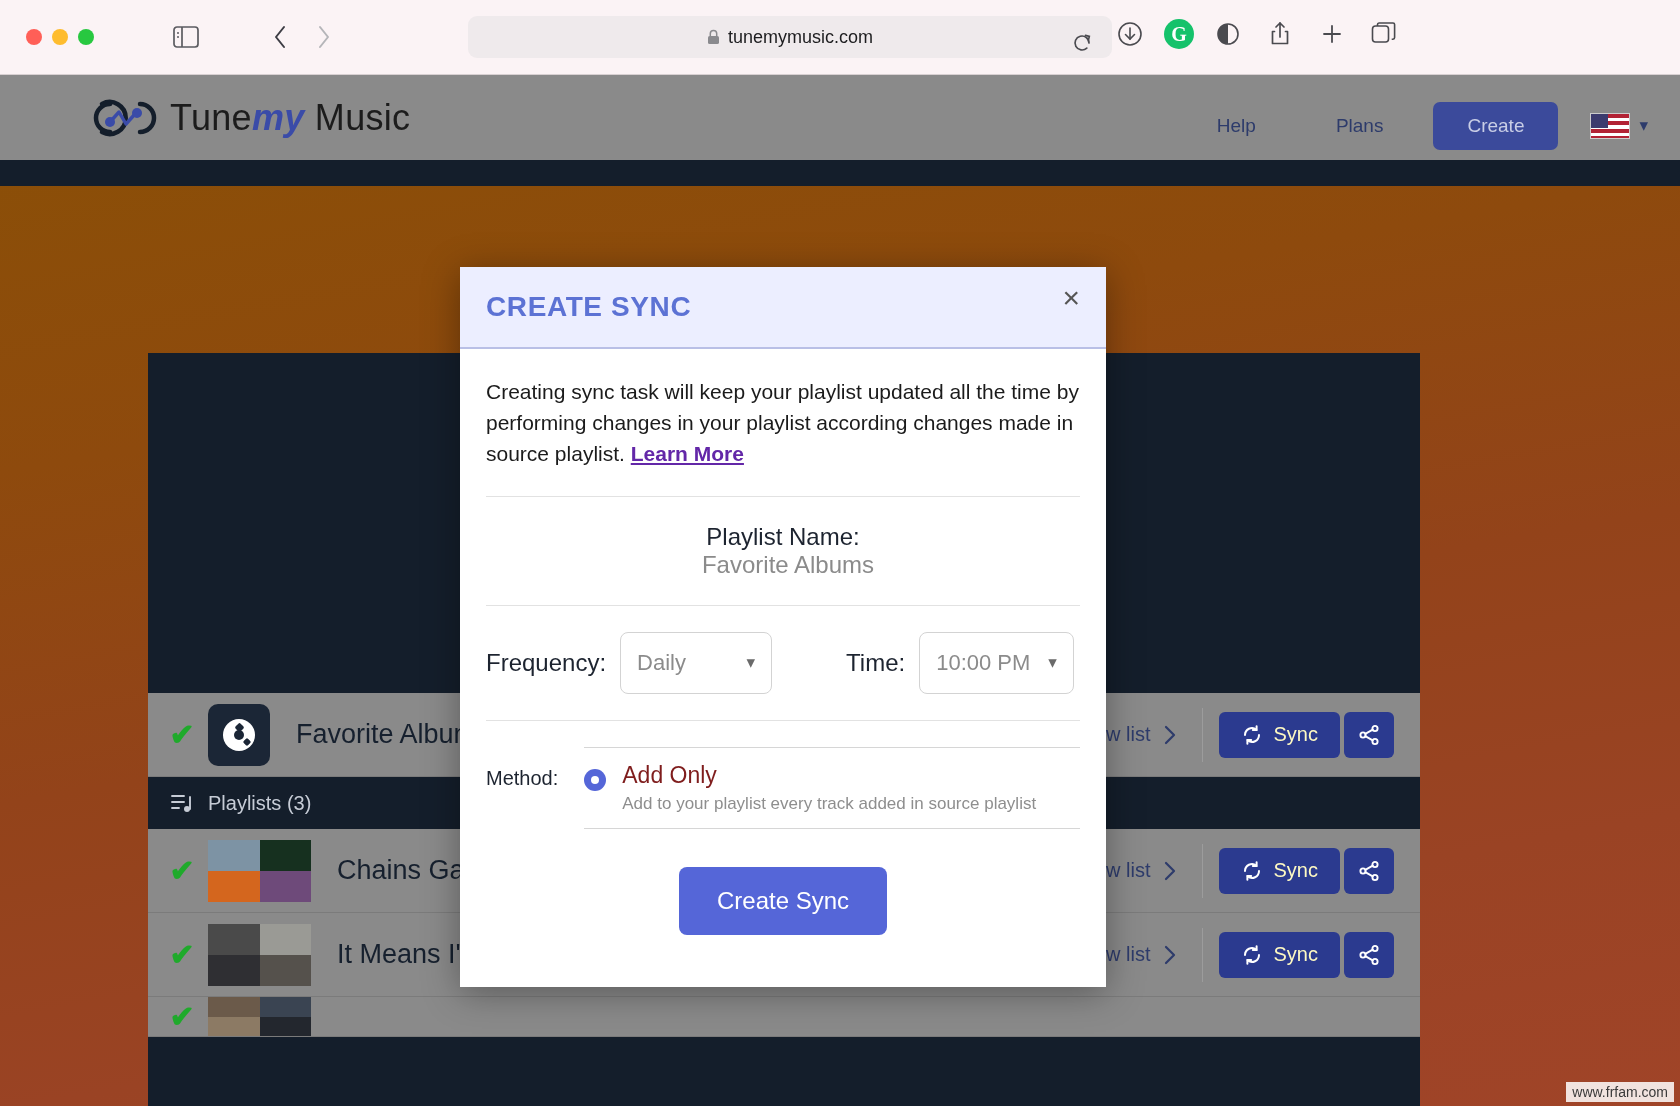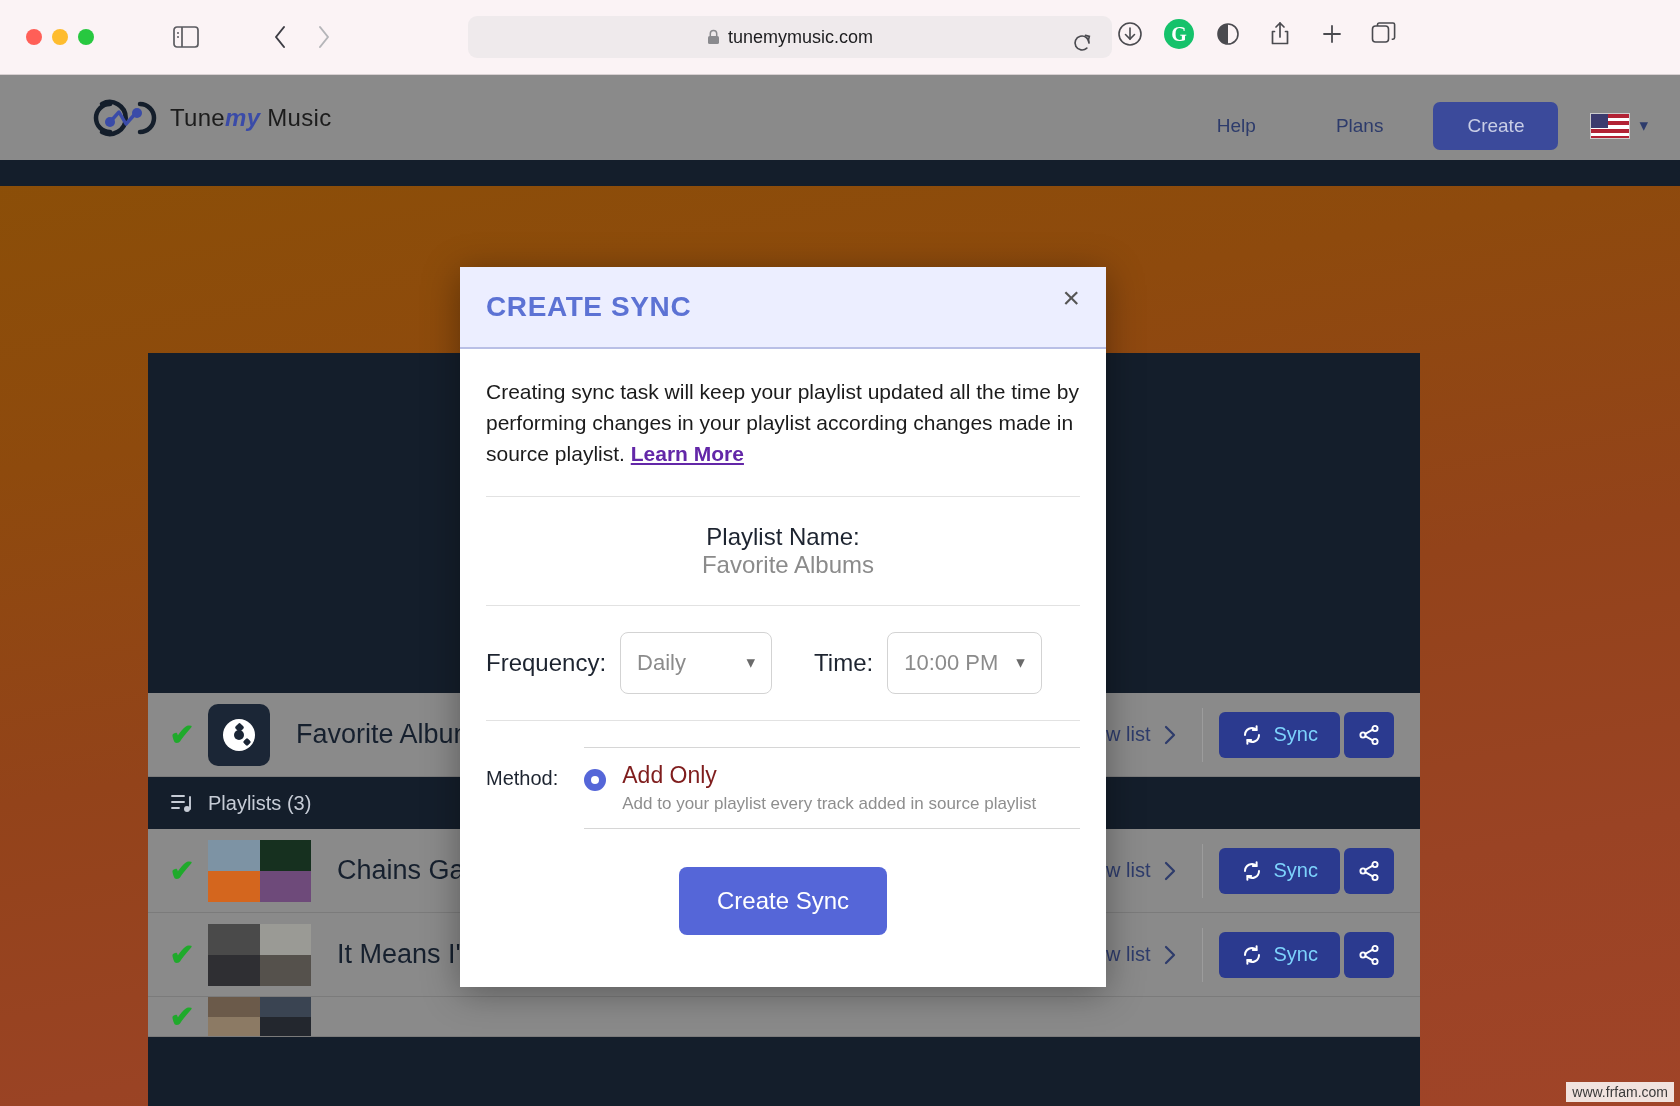--- a/index.html
+++ b/index.html
@@ -67,21 +67,21 @@
 
   
   .site-header {
     position: relative;
     height: 85px;
     background: #8a8a8a;
     display: flex; align-items: center;
   }
   .logo-wrap { display: flex; align-items: center; margin-left: 88px; }
   .logo-text {
-    font-size: 24px; color: #1c1c1c; letter-spacing: 0.3px;
+    font-size: 36px; color: #1c1c1c; letter-spacing: 0.3px;
     font-family: "Liberation Sans", sans-serif;
   }
   .logo-text .my {
     color: #3a4ba8; font-style: italic; font-weight: bold;
   }
   .nav-links {
     position: absolute; right: 0; top: 8px; height: 85px;
     display: flex; align-items: center; gap: 0;
   }
   .nav-link {
@@ -157,21 +157,21 @@
   }
   .show-list {
     font-size: 20px; color: #2d3b6b;
     display: flex; align-items: center; gap: 12px;
     padding-right: 26px;
     border-right: 1px solid #9c9c9c;
     height: 54px;
   }
   .row-actions { display: flex; align-items: center; gap: 4px; padding: 0 26px 0 16px; }
   .sync-btn {
-    background: #2b3a8f; color: #7dd3fc;
+    background: #2b3a8f; color: #fef9c3;
     height: 46px; border-radius: 6px;
     display: flex; align-items: center; gap: 11px;
     padding: 0 22px; font-size: 20px;
   }
   .share-btn {
     background: #2b3a8f; color: #ffffff;
     height: 46px; width: 50px; border-radius: 6px;
     display: flex; align-items: center; justify-content: center;
   }
   .section-bar {
@@ -228,21 +228,21 @@
     margin-left: 14px;
     height: 62px; min-width: 152px;
     border: 1px solid #d3d3d3; border-radius: 8px;
     display: flex; align-items: center; justify-content: space-between;
     padding: 0 16px;
     font-size: 22px; color: #8b8b8b;
     background: #fff;
   }
   .sel-box.time { min-width: 154px; }
   .sel-box .sc { color: #6a6a6a; font-size: 17px; margin-left: 18px; }
-  .gap-time { margin-left: 42px; }
+  .gap-time { margin-left: 74px; }
 
   .method-row { display: flex; align-items: flex-start; }
   .method-label { font-size: 20px; color: #1d2430; padding-top: 20px; }
   .method-opts { margin-left: 26px; flex: 1; }
   .method-divider { height: 1px; background: #d6d6d6; }
   .opt { display: flex; align-items: flex-start; padding: 14px 0 0 0; }
   .radio {
     width: 22px; height: 22px; border-radius: 50%;
     background: #5566d8; margin-top: 7px; flex: none;
     display: flex; align-items: center; justify-content: center;

